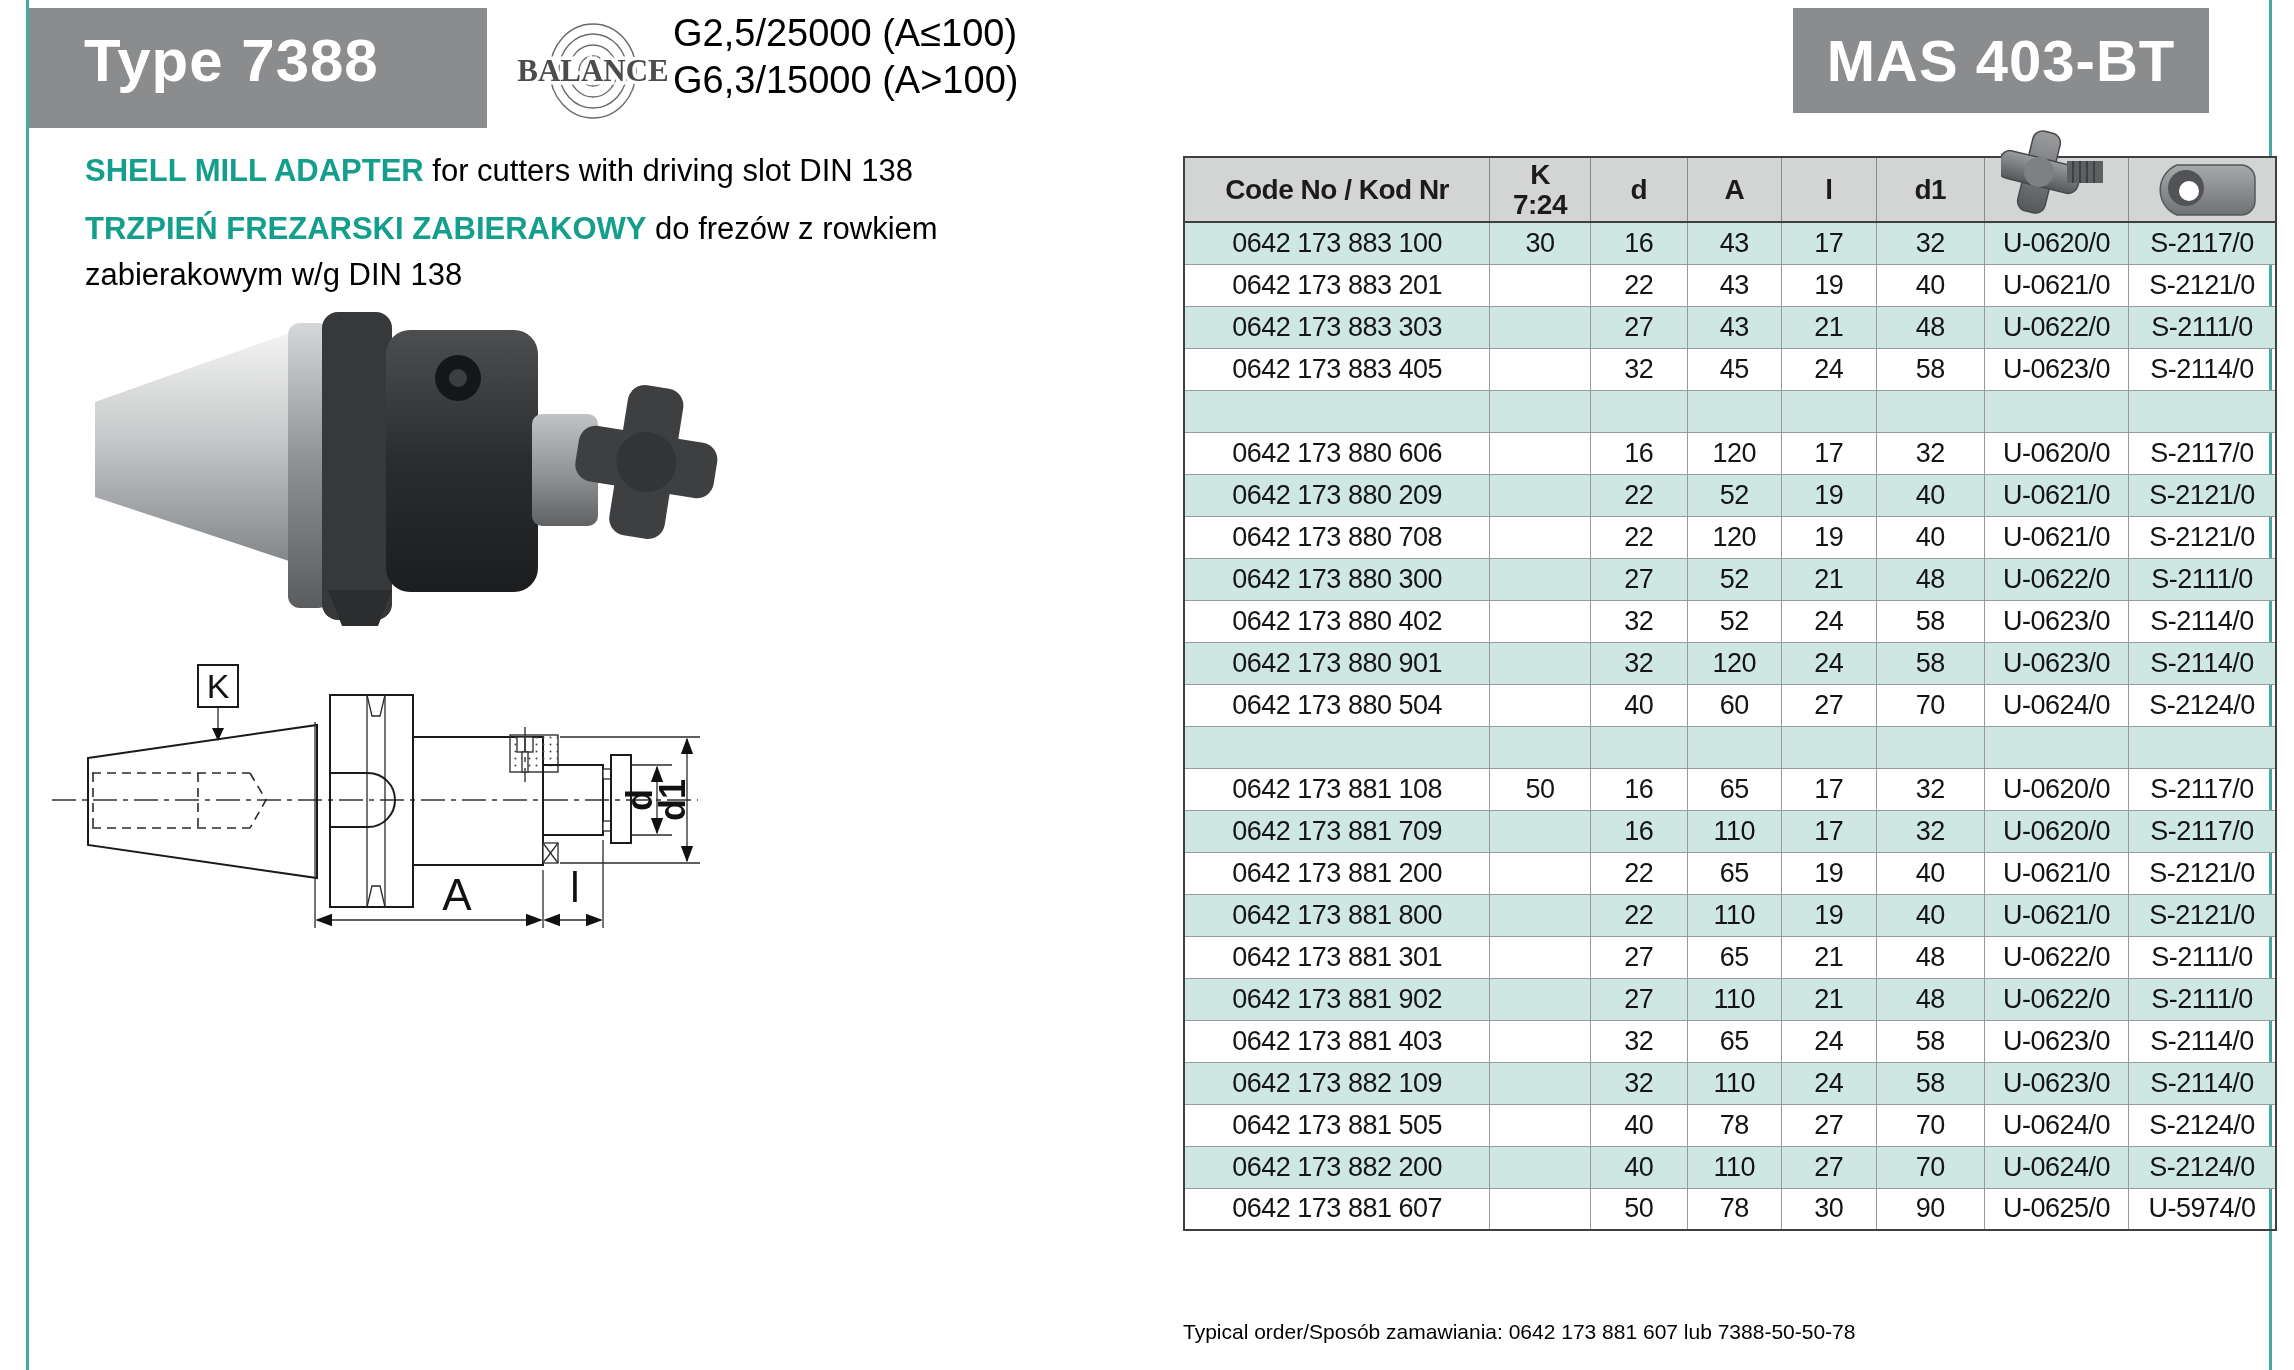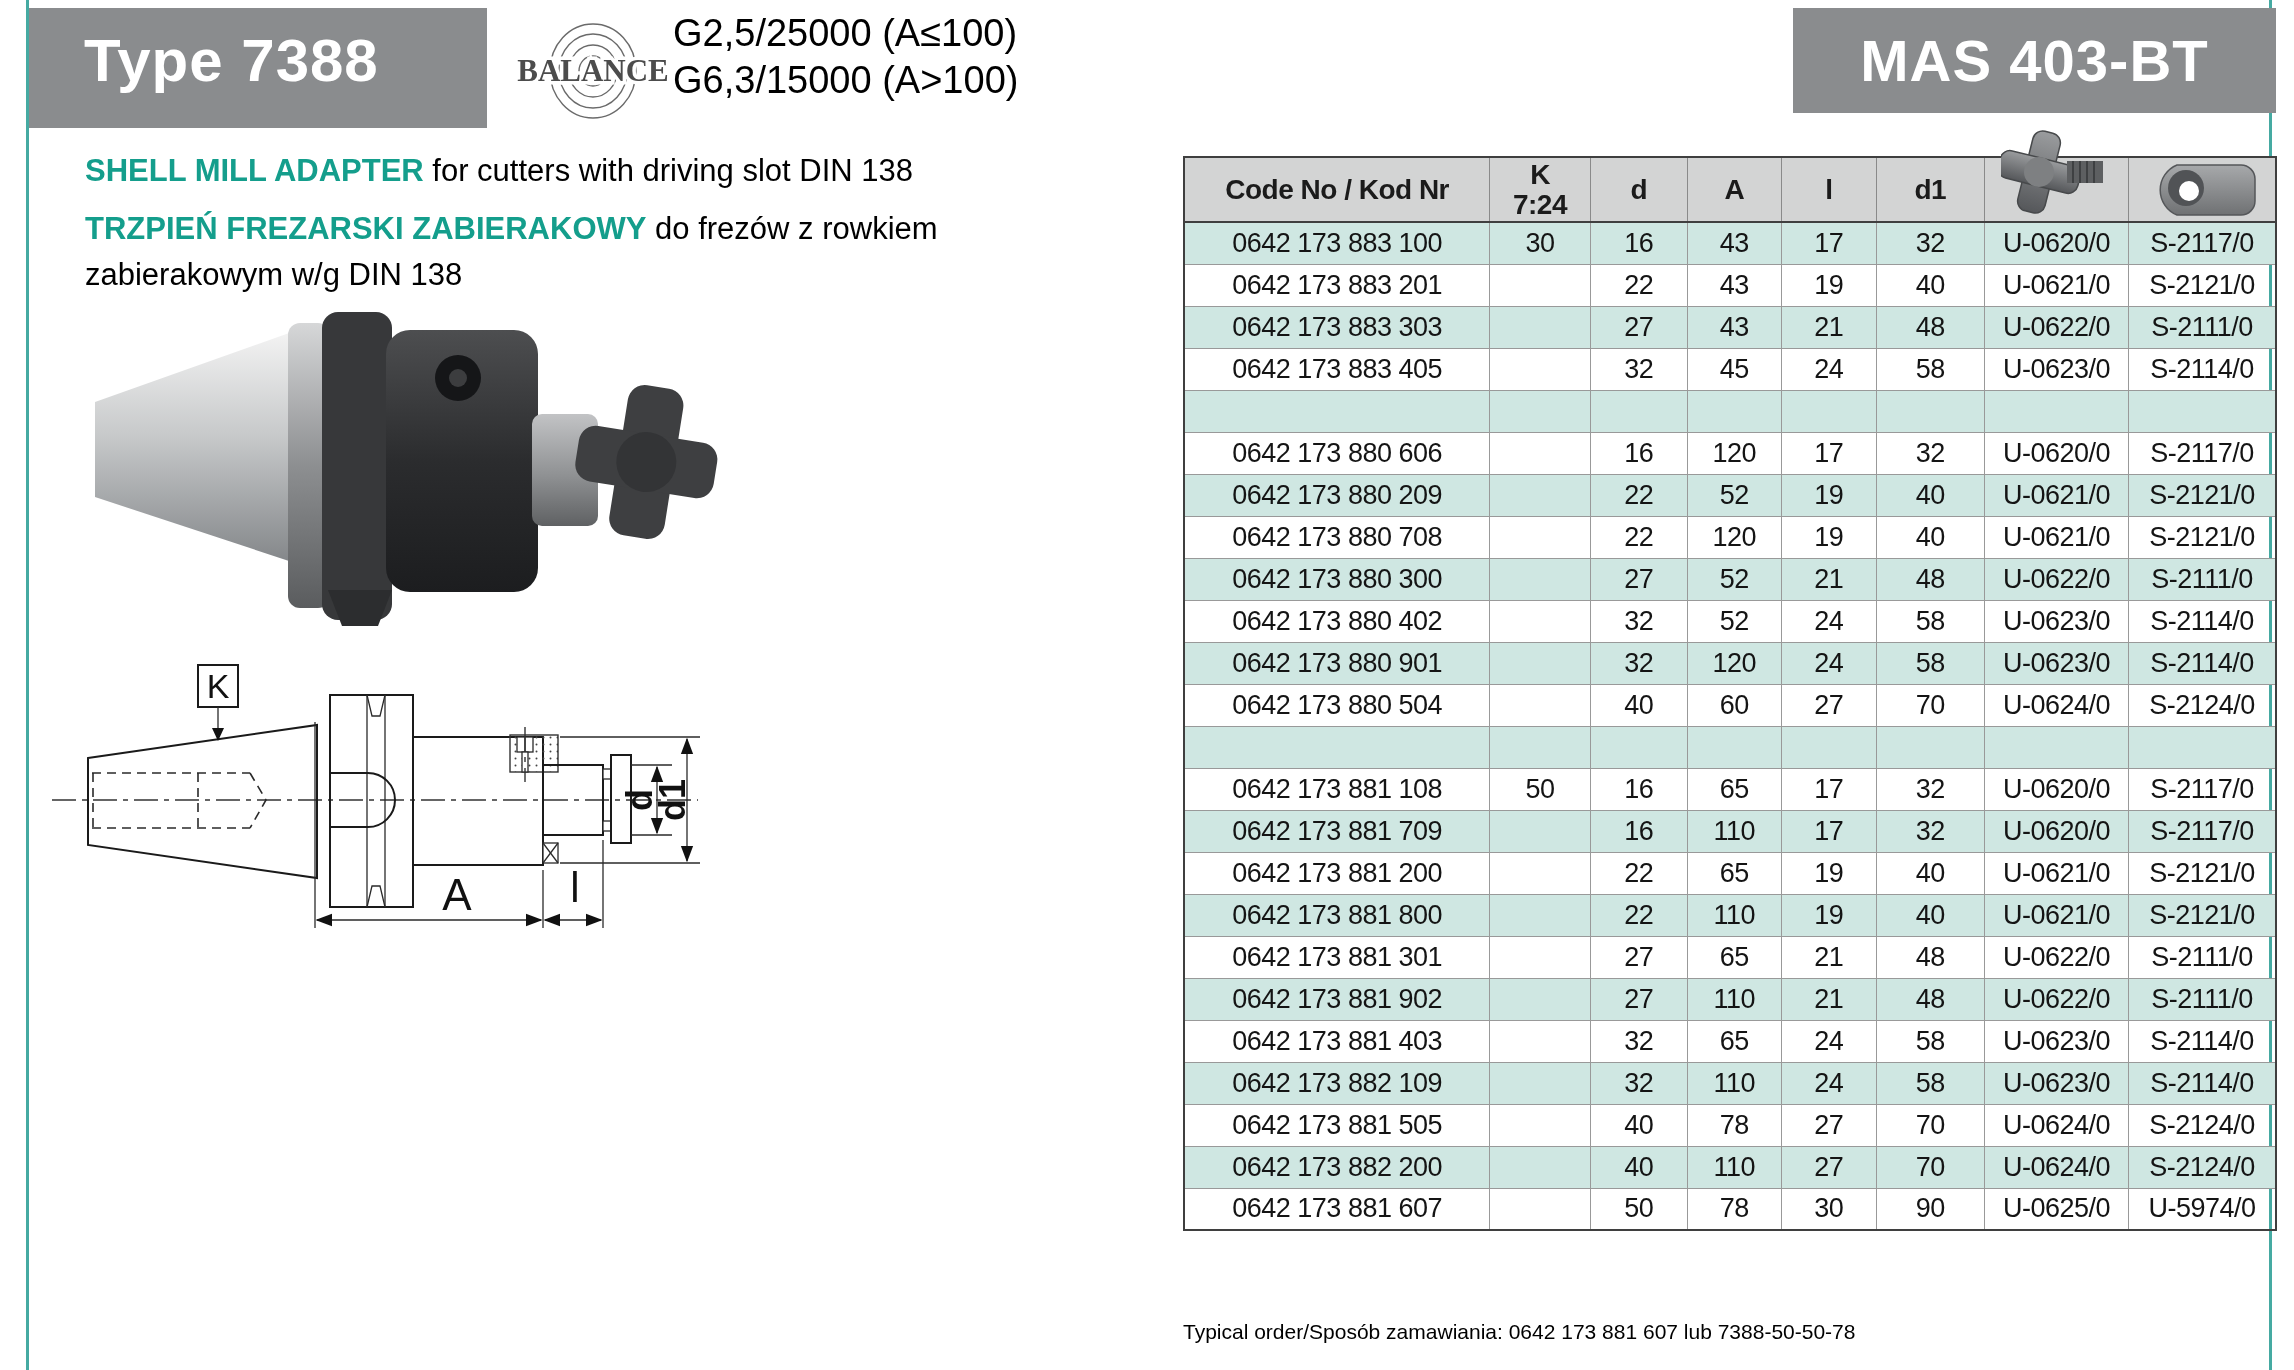--- a/index.html
+++ b/index.html
@@ -19,21 +19,21 @@
   .vline{position:absolute;top:0;width:3px;height:1370px;background:var(--accent-line);}
   .vline.left{left:26px;}
   .vline.right{left:2269px;}
 
   .type-bar{
     position:absolute;left:29px;top:8px;width:458px;height:120px;
     background:var(--bar-gray);color:#ffffff;font-weight:bold;font-size:60px;
     line-height:105px;padding-left:55px;letter-spacing:1px;
   }
   .mas-bar{
-    position:absolute;left:1793px;top:8px;width:483px;height:105px;
+    position:absolute;left:1793px;top:8px;width:416px;height:105px;
     background:var(--bar-gray);color:#ffffff;font-weight:bold;font-size:58px;
     line-height:105px;text-align:center;letter-spacing:1px;
   }
   .balance-logo{position:absolute;left:505px;top:15px;width:175px;height:105px;}
   .g-specs{position:absolute;left:654px;top:10px;font-size:38px;line-height:47px;color:#000;margin-left:19px;}
 
   .descriptions{position:absolute;left:85px;top:148px;width:950px;font-size:31px;line-height:46px;color:#000;}
   .descriptions p + p{margin-top:12px;}
   .desc-bold{color:var(--accent-text);font-weight:bold;}
 

